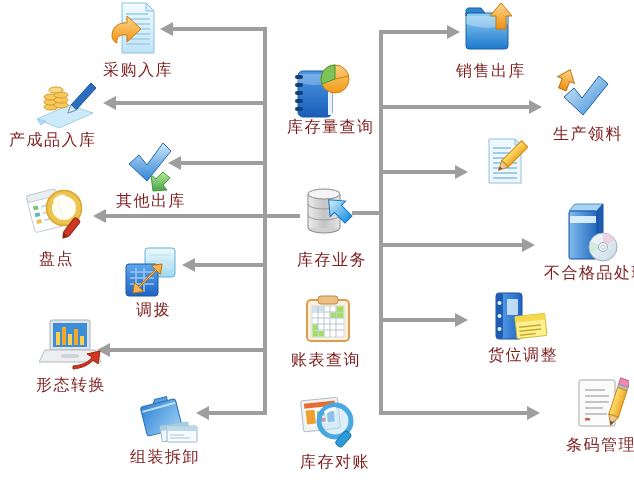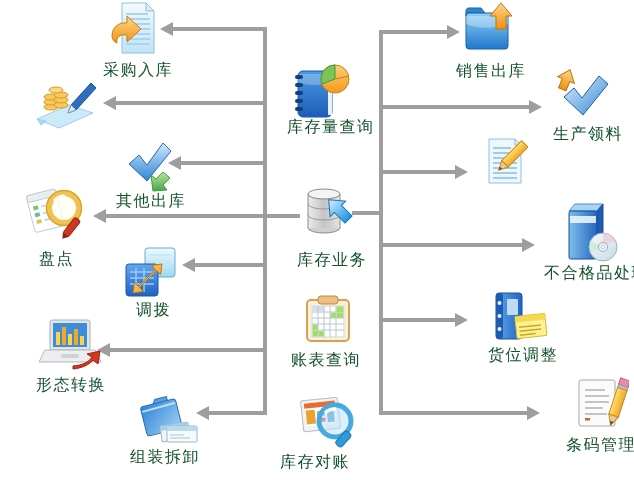--- a/index.html
+++ b/index.html
@@ -7,21 +7,21 @@
           font-family:"Liberation Sans",sans-serif;}
   .h-line,.v-line{position:absolute;background:#9e9e9e;}
   .h-line{height:4px;}
   .v-line{width:4px;}
   .arrow-l{position:absolute;width:0;height:0;border-top:7px solid transparent;
            border-bottom:7px solid transparent;border-right:13px solid #9e9e9e;}
   .arrow-r{position:absolute;width:0;height:0;border-top:7px solid transparent;
            border-bottom:7px solid transparent;border-left:13px solid #9e9e9e;}
   .icon{position:absolute;cursor:pointer;}
   .icon svg{display:block;width:100%;height:100%;}
-  .label{position:absolute;font-size:16px;letter-spacing:1.5px;color:#14532d;
+  .label{position:absolute;font-size:16px;letter-spacing:1.5px;color:#7f1d1d;
          white-space:nowrap;line-height:18px;text-align:center;}
 </style>
 </head>
 <body>
 
 <div class="canvas">
 
   <div class="v-line" style="left:263px;top:27px;height:388px"></div>
   <div class="v-line" style="left:379px;top:30px;height:385px"></div>
 
@@ -96,20 +96,21 @@
           <ellipse cx="16" cy="16" rx="7" ry="3"></ellipse>
         <ellipse cx="26" cy="24" rx="7" ry="3"></ellipse>
           <ellipse cx="26" cy="19" rx="7" ry="3"></ellipse>
           <ellipse cx="26" cy="14" rx="7" ry="3"></ellipse>
         <ellipse cx="21" cy="9" rx="7" ry="3" fill="#fad87f"></ellipse>
       </g>
       <path d="M56 2 l5 5 -20 22 -8 3 3 -8 z" fill="#2c6fc0" stroke="#1a4f90"></path>
       <path d="M36 24 l-3 8 8 -3 z" fill="#d8e8f4" stroke="#88a8c0"></path>
     </svg>
   </div>
+  <div class="label" style="left:9px;top:131px">产成品入库</div>
 
   <div class="icon" style="left:125px;top:140px;width:48px;height:53px">
     <svg viewBox="0 0 48 53">
       <defs>
         <linearGradient id="oi_b" x1="0" y1="0" x2="0" y2="1">
             <stop offset="0" stop-color="#cfe9fb"></stop>
             <stop offset="1" stop-color="#2f84d6"></stop>
           </linearGradient>
         <linearGradient id="oi_g" x1="0" y1="0" x2="0" y2="1">
             <stop offset="0" stop-color="#b8e89a"></stop>
@@ -292,21 +293,21 @@
         <rect x="20" y="24" width="8" height="4" fill="#d84838"></rect>
         <rect x="30" y="15" width="7" height="14" fill="#5098d8"></rect>
       </g>
       <circle cx="38" cy="27" r="16" fill="#bfe4f8" fill-opacity="0.55" stroke="#4aa8e0" stroke-width="5"></circle>
       <path d="M28 19 a13 13 0 0 1 11 -4" stroke="#ffffff" stroke-width="3.5" fill="none" opacity="0.9"></path>
       <g transform="rotate(42 50 41)">
         <rect x="46" y="38" width="8" height="17" rx="3" fill="#2e9ad8" stroke="#1a78b0"></rect>
       </g>
     </svg>
   </div>
-  <div class="label" style="left:280px;top:453px">库存对账</div>
+  <div class="label" style="left:300px;top:453px">库存对账</div>
 
   <div class="icon" style="left:461px;top:2px;width:56px;height:52px">
     <svg viewBox="0 0 56 52">
       <defs>
         <linearGradient id="so_b" x1="0" y1="0" x2="0" y2="1">
             <stop offset="0" stop-color="#8fd0f4"></stop>
             <stop offset="1" stop-color="#1f78cc"></stop>
           </linearGradient>
         <linearGradient id="so_o" x1="0" y1="0" x2="0" y2="1">
             <stop offset="0" stop-color="#fed98e"></stop>

